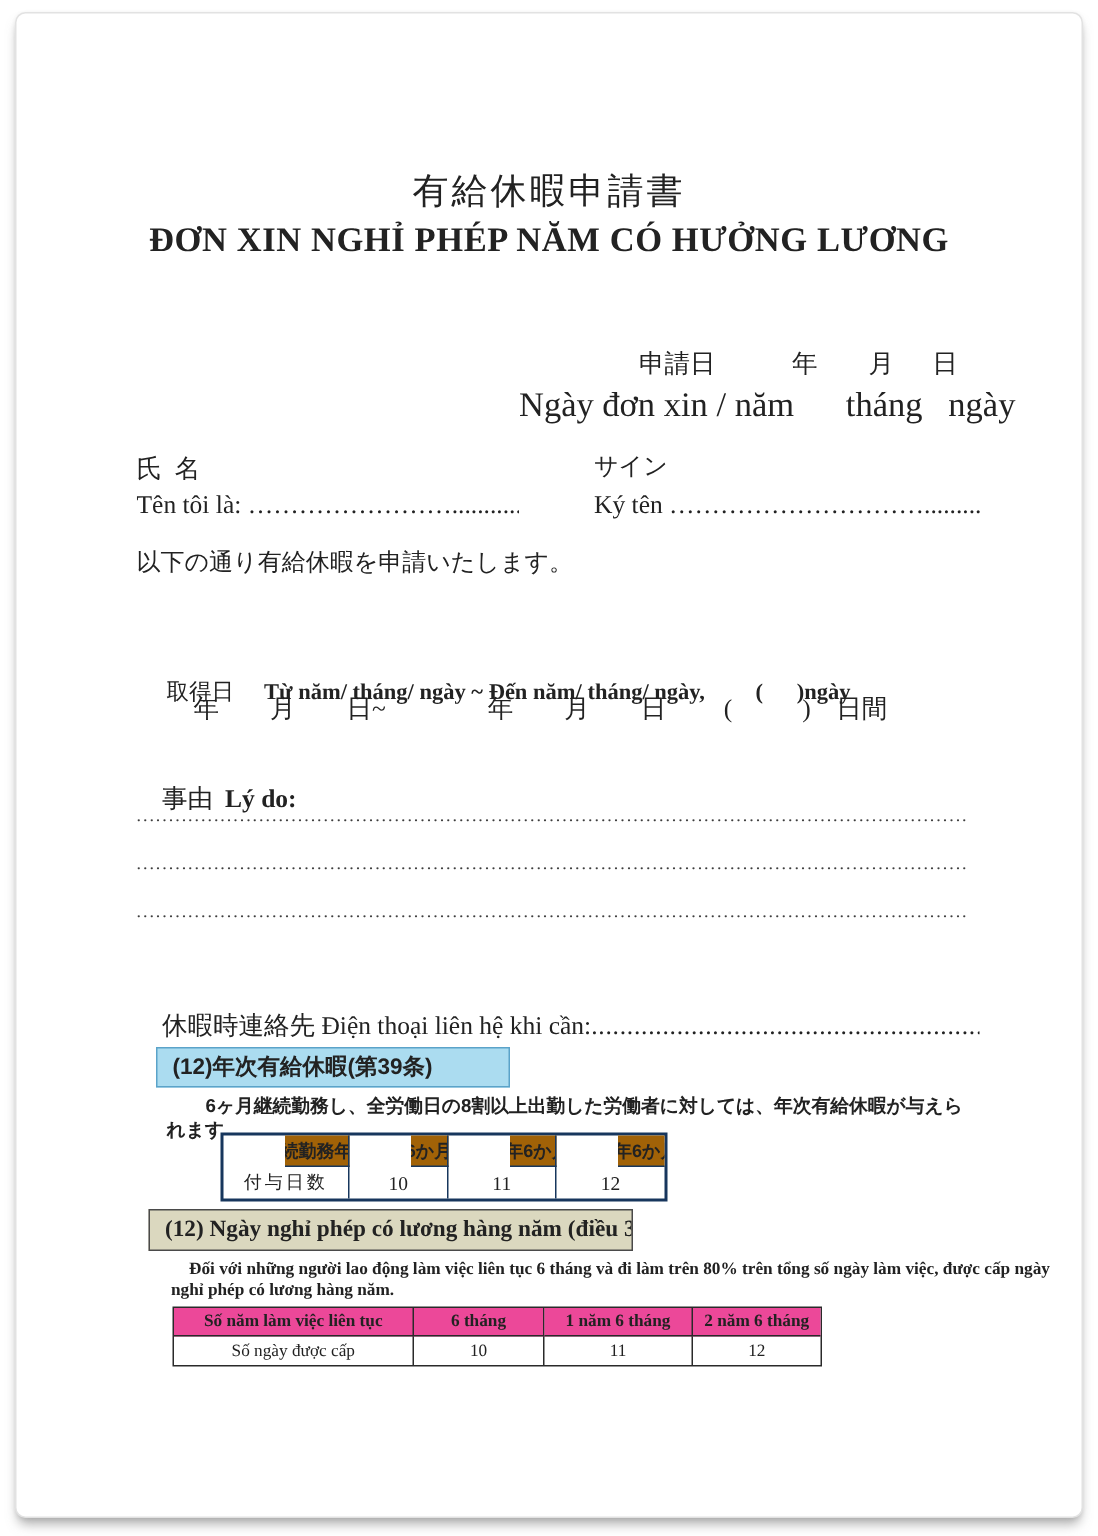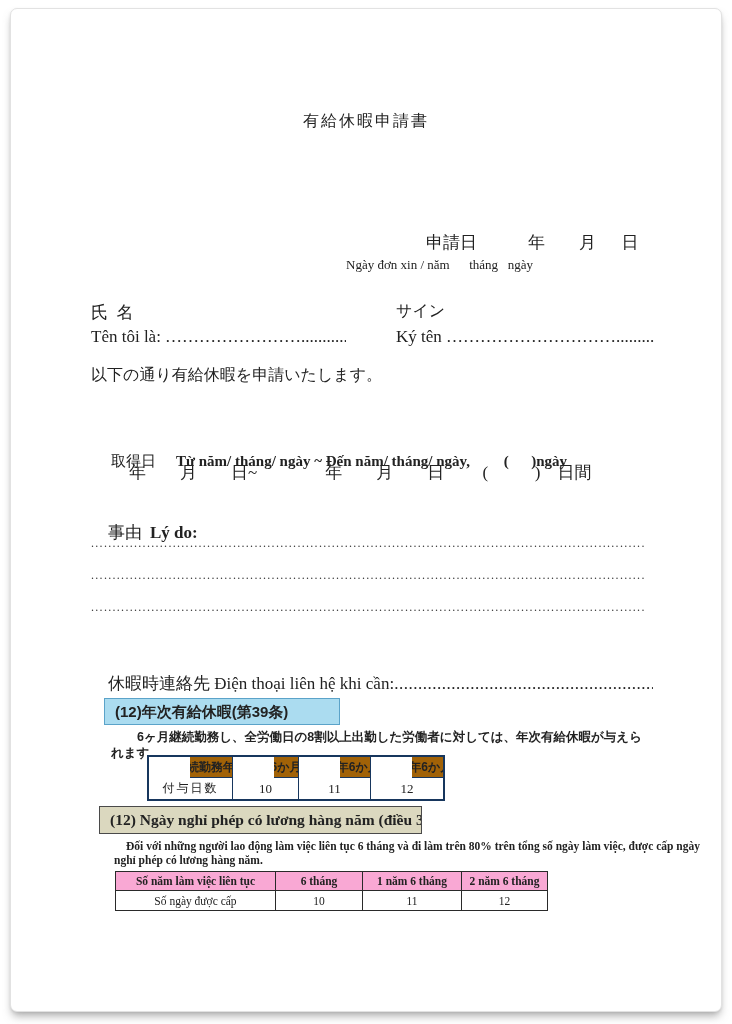--- a/index.html
+++ b/index.html
@@ -8,24 +8,24 @@
     font-family:"Liberation Serif","DejaVu Serif",serif;color:#222;
     -webkit-font-smoothing:antialiased;overflow:hidden;
   }
   .page{
     position:absolute;left:10px;top:8px;width:710px;height:1002px;
     background:#ffffff;border:1px solid #e2e2e2;border-radius:7px;
     box-shadow:0 6px 8px -2px rgba(110,110,110,0.55),0 1px 3px rgba(0,0,0,0.08);
   }
   .abs{position:absolute;white-space:pre;}
   .center{left:0;right:0;text-align:center;white-space:normal;}
-  .jp-title{top:102px;font-size:16px;letter-spacing:2px;}
+  .jp-title{top:102px;font-size:24px;letter-spacing:2px;}
   .vi-title{top:138px;font-size:23px;font-weight:bold;letter-spacing:0.4px;}
   .date-jp{left:415px;top:222px;font-size:17px;}
-  .date-vi{left:335px;top:248px;font-size:13px;}
+  .date-vi{left:335px;top:248px;font-size:23px;}
   .name-jp{left:80px;top:292px;font-size:17px;}
   .sign-jp{left:385px;top:292px;font-size:16px;}
   .name-vi{left:80px;top:318px;font-size:17px;width:255px;overflow:hidden;}
   .sign-vi{left:385px;top:318px;font-size:17px;width:258px;overflow:hidden;}
   .req-jp{left:80px;top:356px;font-size:16px;}
   .req-vi{left:80px;top:384px;font-size:17px;}
   .acq-vi{left:85px;top:426px;font-size:15px;}
   .acq-vi .vn{font-weight:bold;margin-left:20px;}
   .acq-jp{left:118px;top:452px;font-size:17px;}
   .reason{left:80px;top:492px;font-size:17px;}
@@ -61,29 +61,30 @@
     font-size:15.5px;font-weight:bold;white-space:nowrap;overflow:hidden;
   }
   .vi-note{
     left:103px;top:830px;width:592px;font-size:11.5px;font-weight:bold;
     line-height:14px;text-indent:12px;white-space:normal;
   }
   .t2{left:104px;top:862px;border:1.5px solid #2a2a2a;grid-template-columns:160px 87px 99px 85px;}
   .t2>div{border-right:1px solid #2a2a2a;border-bottom:1px solid #2a2a2a;height:18px;}
   .t2>div:nth-child(4n){border-right:none;}
   .t2>div:nth-child(n+5){border-bottom:none;height:19px;}
-  .t2 .hd{background:#f9a8d4;font-size:11.5px;font-weight:bold;}
+  .t2 .hd{background:#ec4899;font-size:11.5px;font-weight:bold;}
   .t2 .bd{font-size:11.5px;}
 </style>
 </head>
 <body>
 
 <div class="page">
 
   <div class="abs center jp-title">有給休暇申請書</div>
+  <div class="abs center vi-title">ĐƠN XIN NGHỈ PHÉP NĂM CÓ HƯỞNG LƯƠNG</div>
 
   <div class="abs date-jp">申請日            年        月      日</div>
   <div class="abs date-vi">Ngày đơn xin / năm      tháng   ngày</div>
 
   <div class="abs name-jp">氏  名</div>
   <div class="abs sign-jp">サイン</div>
   <div class="abs name-vi">Tên tôi là: ……………………...........................</div>
   <div class="abs sign-vi">Ký tên …………………………..........................</div>
 
   <div class="abs req-jp">以下の通り有給休暇を申請いたします。</div>

